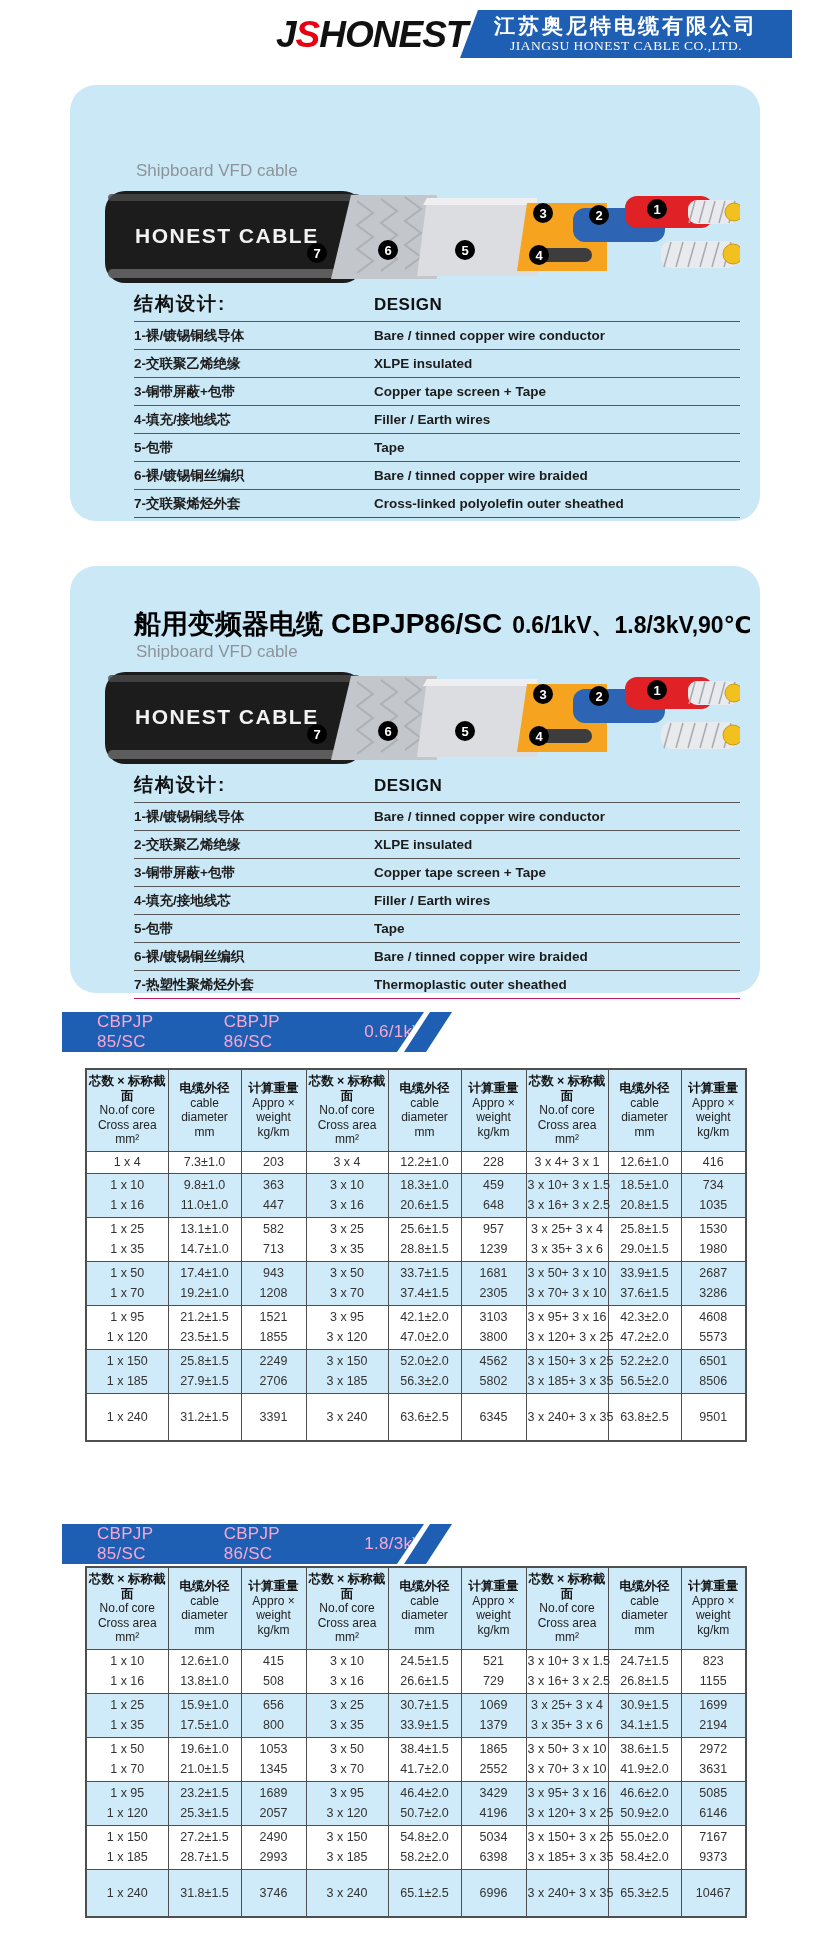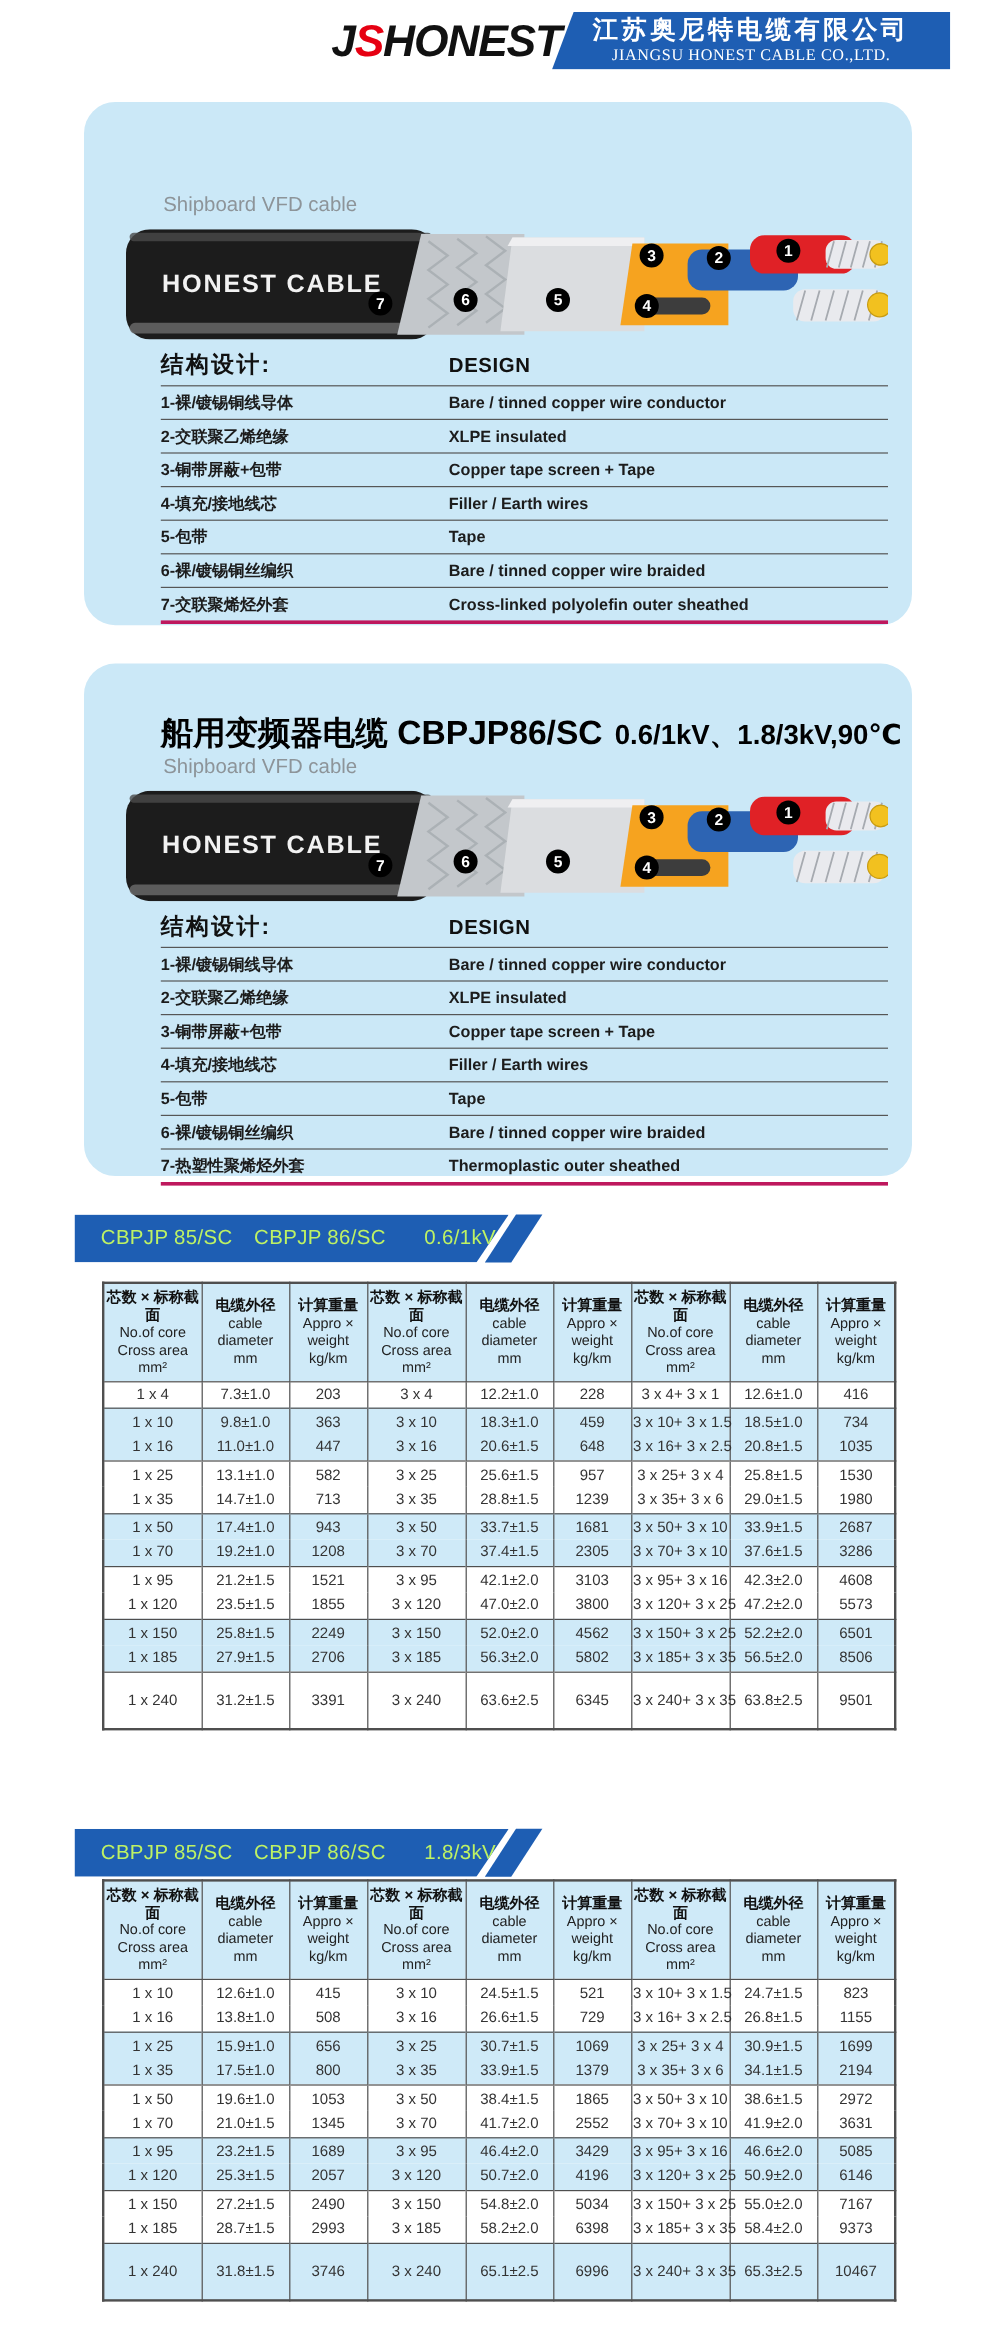--- a/index.html
+++ b/index.html
@@ -19,28 +19,28 @@
   .card-title{position:absolute;left:64px;top:38px;white-space:nowrap;color:#000;font-weight:bold}
   .t-cn{font-size:27px}
   .model{font-size:28px;margin-left:8px}
   .rating{font-size:23px;margin-left:10px}
   .card-sub{position:absolute;left:66px;top:76px;font-size:17px;color:#8d9499}
   .cable{position:absolute;left:35px;top:106px}
   .design{position:absolute;left:64px;top:206px;width:606px}
   .design-head{display:flex;align-items:baseline;height:30px}
   .dh-cn{flex:0 0 240px;font-size:19px;font-weight:bold;color:#111;letter-spacing:2px}
   .dh-en{font-size:17px;font-weight:bold;color:#111;letter-spacing:.5px}
-  .design-rows{border-bottom:3px solid #be185d}
+  .design-rows{border-bottom:1px solid #be185d}
   .design-row{display:flex;align-items:center;height:28px;border-top:1px solid #565656;font-size:13.5px;color:#1c1c1c}
   .dr-cn{flex:0 0 240px;font-weight:bold}
   .dr-en{font-weight:bold}
 
   
   .tbanner{position:absolute;left:62px;width:400px;height:40px}
-  .tb-bar{position:absolute;left:0;top:0;width:362px;height:40px;background:var(--blue,#1e5eb3);clip-path:polygon(0 0,100% 0,calc(100% - 27px) 100%,0 100%);display:flex;align-items:center;padding-left:22px;color:#bef264;font-size:17px;letter-spacing:.3px}
+  .tb-bar{position:absolute;left:0;top:0;width:362px;height:40px;background:var(--blue,#1e5eb3);clip-path:polygon(0 0,100% 0,calc(100% - 27px) 100%,0 100%);display:flex;align-items:center;padding-left:35px;color:#f9a8d4;font-size:17px;letter-spacing:.3px}
   .tb-m{margin-right:18px}
   .tb-v{margin-left:14px}
   .tb-slash{position:absolute;left:368px;top:0;width:22px;height:40px;background:var(--blue,#1e5eb3);transform:skewX(-33deg);transform-origin:top left}
 
   
   table.spec{position:absolute;left:85px;width:660px;border-collapse:collapse;table-layout:fixed;font-size:12.5px;color:#333;background:#fff;border:2px solid var(--border,#4f4f4f)}
   .spec th,.spec td{border-left:1px solid var(--border,#4f4f4f);border-right:1px solid var(--border,#4f4f4f);text-align:center;vertical-align:middle}
   .spec thead th{background:var(--row-blue,#cfeaf8);height:70px;padding:4px 1px;border-bottom:1px solid var(--border,#4f4f4f);font-weight:normal}
   .spec thead div{line-height:14.5px;font-size:12px;color:#222}
   .spec thead div.h-cn{font-weight:bold;font-size:12.5px;color:#111}
@@ -135,21 +135,21 @@
             <div class="dr-en">Bare / tinned copper wire braided</div>
           </div>
           <div class="design-row">
             <div class="dr-cn">7-交联聚烯烃外套</div>
             <div class="dr-en">Cross-linked polyolefin outer sheathed</div>
           </div>
         </div>
     </div>
   </section>
 
-  <section class="card" style="top:553px;height:427px">
+  <section class="card" style="top:566px;height:427px">
     <h1 class="card-title"><span class="t-cn">船用变频器电缆</span><span class="model">CBPJP86/SC</span><span class="rating">0.6/1kV、1.8/3kV,90℃</span></h1>
     <div class="card-sub">Shipboard VFD cable</div>
 
     <svg class="cable" width="635" height="92" viewBox="0 0 635 92">
       <rect x="0" y="0" width="258" height="92" rx="20" fill="#1c1c1c"></rect>
       <rect x="3" y="78" width="252" height="9" rx="4.5" fill="#676767" opacity="0.85"></rect>
       <rect x="3" y="3" width="252" height="7" rx="3.5" fill="#4a4a4a" opacity="0.8"></rect>
       <polygon points="246,4 332,4 332,88 226,88" fill="#c3c7cb"></polygon>
       <path d="M252,10 l16,12 l-16,12 l16,12 l-16,12 l16,12 l-16,12 M276,8 l16,12 l-16,12 l16,12 l-16,12 l16,12 l-16,12 M300,6 l16,12 l-16,12 l16,12 l-16,12 l16,12 l-16,12" stroke="#a9aeb3" stroke-width="2" fill="none" opacity="0.9"></path>
       <polygon points="322,7 432,7 432,85 312,85" fill="#dbdde0"></polygon>

